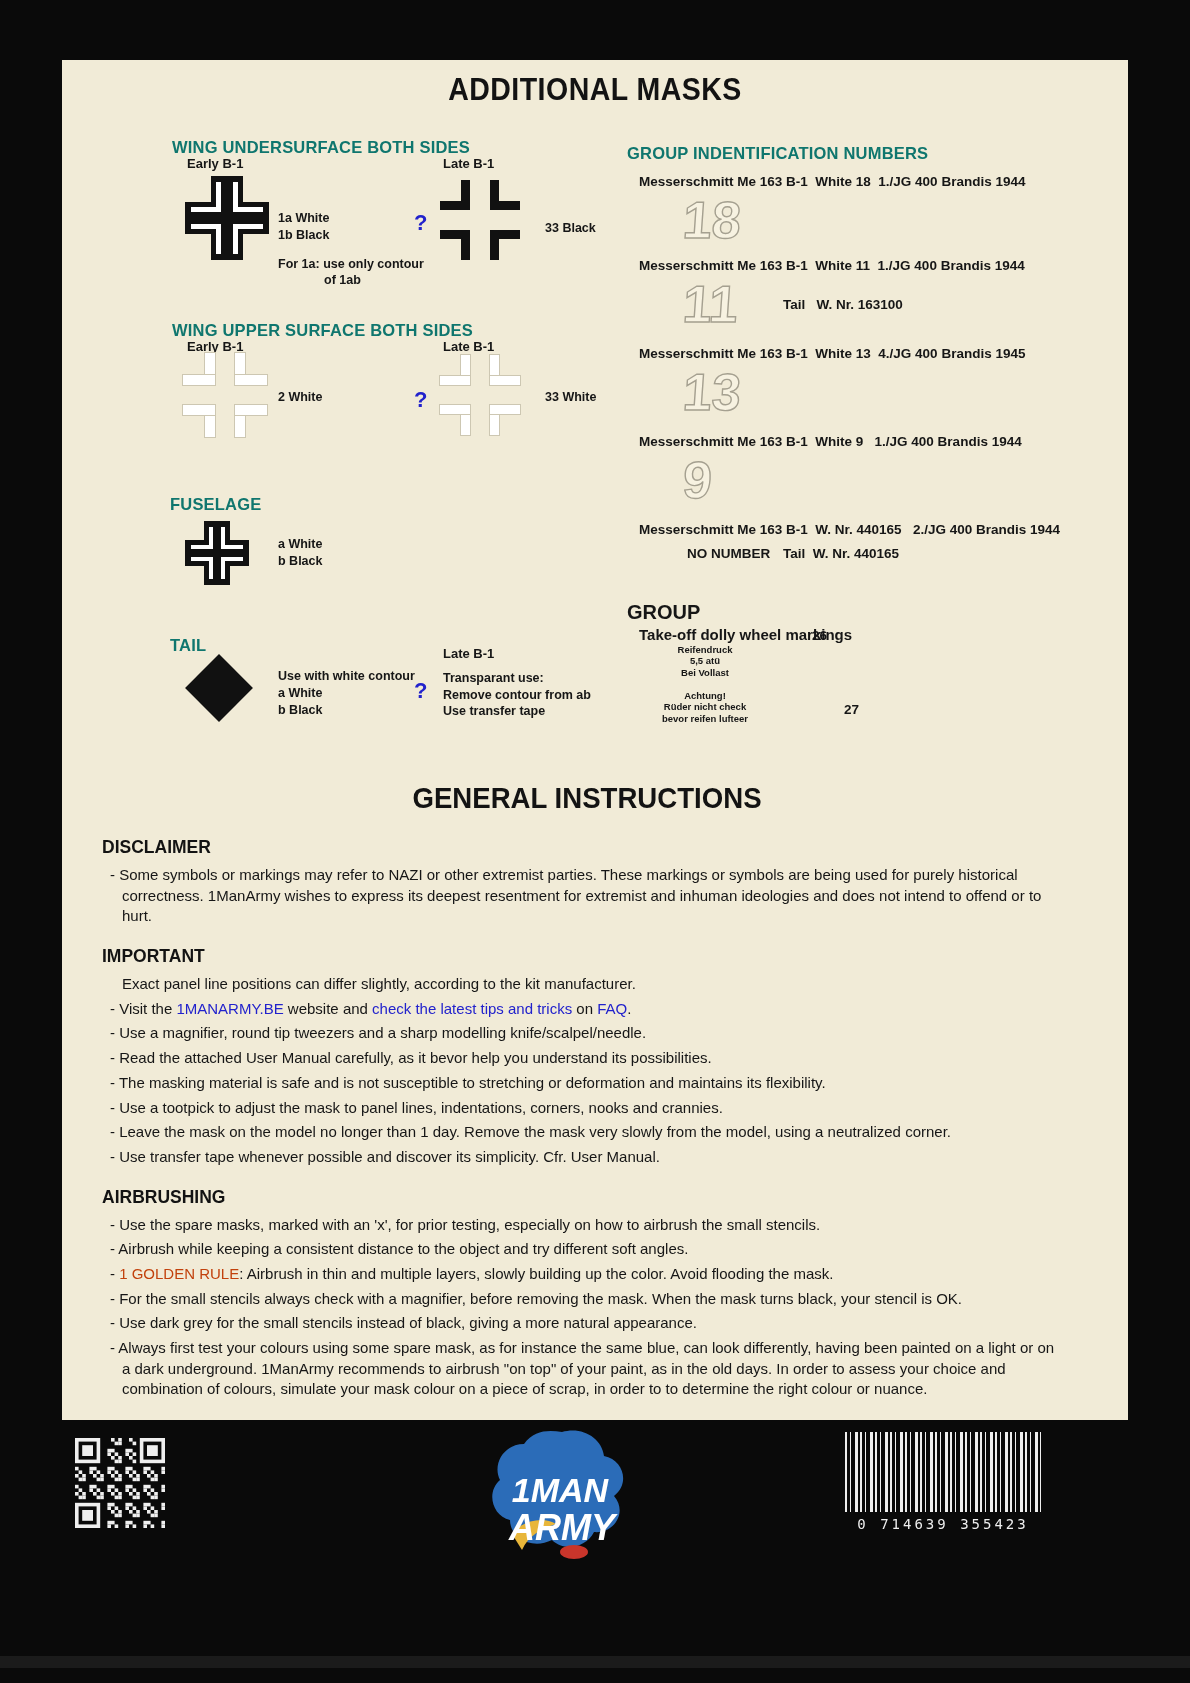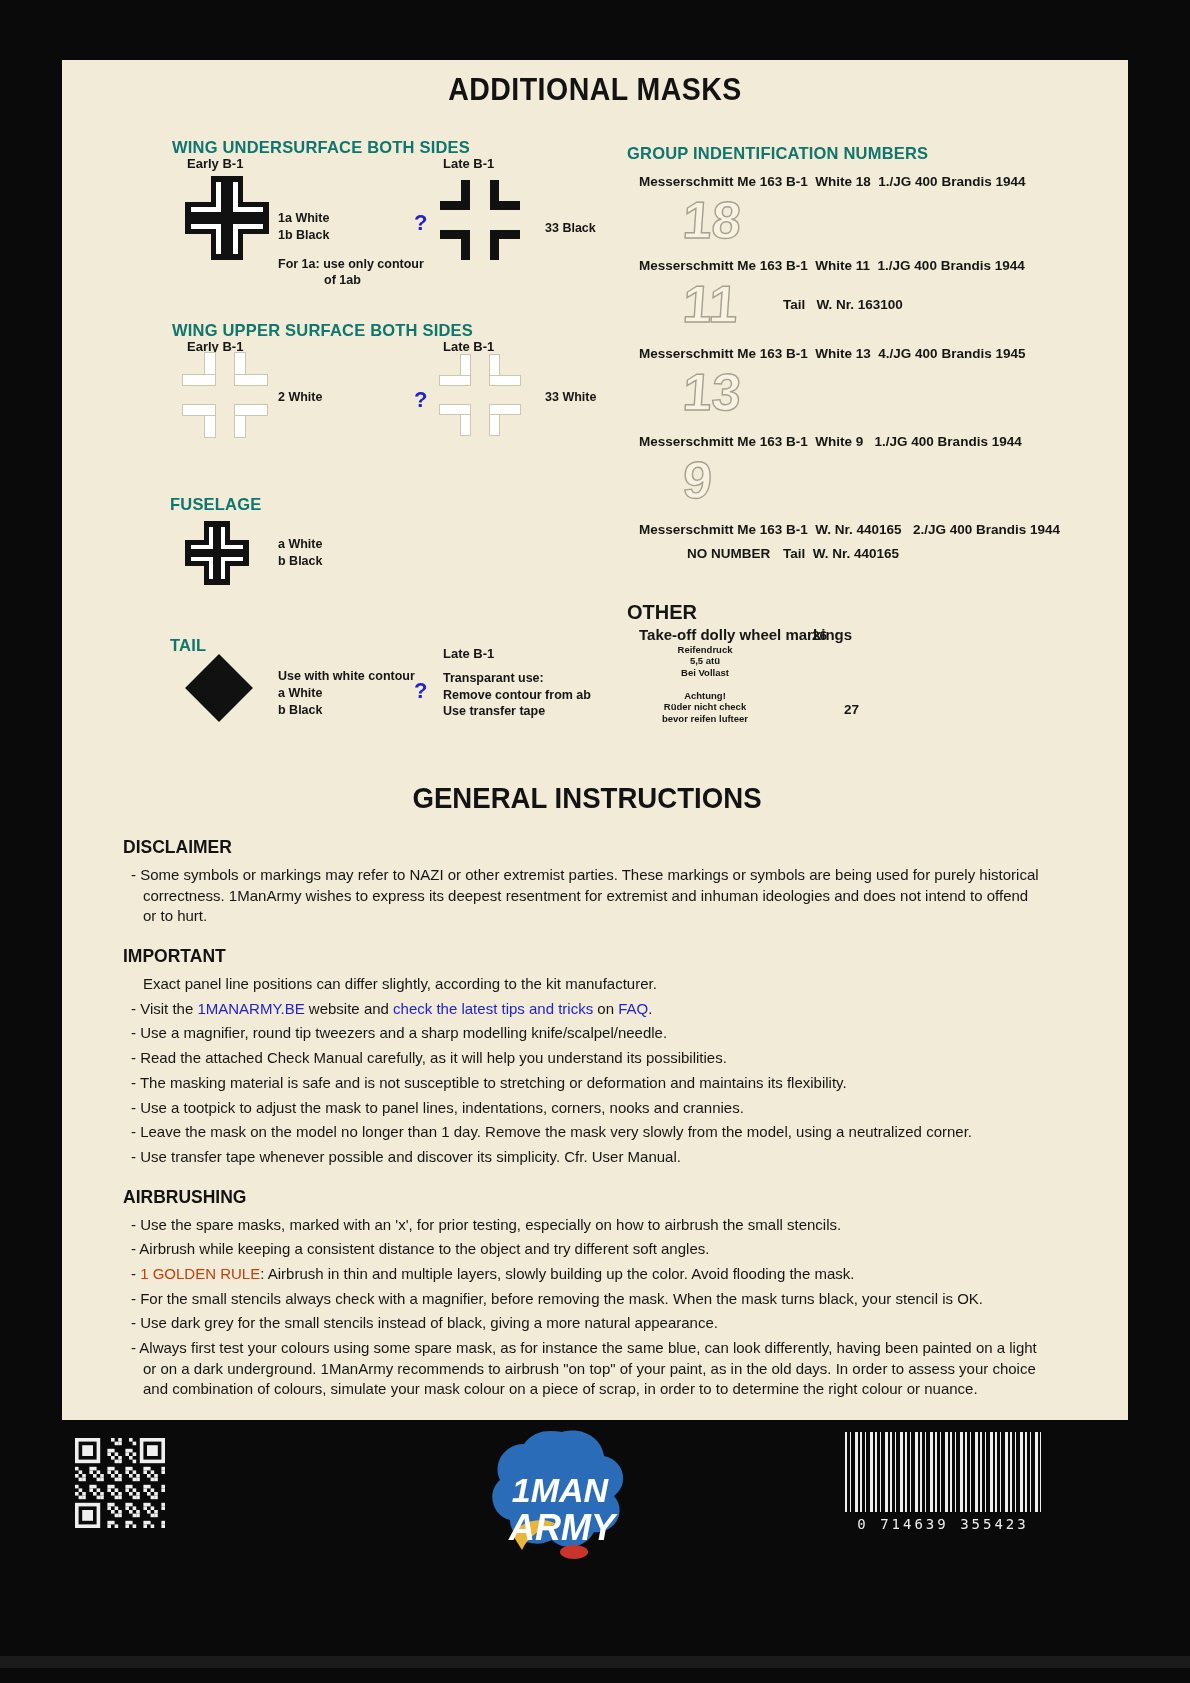--- a/index.html
+++ b/index.html
@@ -34,21 +34,21 @@
   .gid-number{display:inline-block;font-size:52px;font-weight:700;line-height:1;
     color:#f7f2e1;-webkit-text-stroke:1.4px #a5a090;transform:skewX(-4deg);}
   .gid-plain{font-size:13.5px;font-weight:700;}
   .gid-tail{position:absolute;left:144px;top:50%;transform:translateY(-50%);
     font-size:13.5px;font-weight:700;white-space:pre;}
   .other-h{font-size:20px;font-weight:700;}
   .stencil{position:absolute;left:578px;width:130px;text-align:center;
     font-size:9.5px;font-weight:700;line-height:1.2;}
   .stencil-num{position:absolute;left:750px;width:40px;font-size:13.5px;font-weight:700;}
   
-  .instructions{position:absolute;left:0;top:715px;right:16px;padding:0 61px;}
+  .instructions{position:absolute;left:0;top:715px;right:16px;padding:0 40px;}
   .inst-title{margin:6px 0 22px;text-align:center;font-size:30px;font-weight:700;
     transform:scaleX(.92);color:#131313;}
   .inst-section{margin-bottom:19px;}
   .inst-section h3{margin:0 0 7px;font-size:17.5px;font-weight:700;color:#131313;}
   .inst-item{margin:0 8px 4px;font-size:15px;line-height:1.38;padding-left:12px;text-indent:-12px;}
   .inst-item.indent{text-indent:0;}
   .inst-section.legend .inst-item{padding-left:0;text-indent:0;margin-bottom:5px;}
   .seg-blue{color:#2222cc;}
   .seg-red{color:#c2410c;}
   
@@ -176,21 +176,21 @@
         </div>
         <div class="gid-entry" style="top: 462px;">
           <div class="gid-caption">Messerschmitt Me 163 B-1  W. Nr. 440165   2./JG 400 Brandis 1944</div>
           <div class="gid-numrow plainrow">
             <span class="gid-plain">NO NUMBER</span>
             <span class="gid-tail">Tail  W. Nr. 440165</span>
           </div>
         </div>
       </div>
 
-    <div class="abs other-h" style="left:565px;top:541px">OTHER</div>
+    <div class="abs other-h" style="left:565px;top:541px">GROUP</div>
     <div class="abs sub" style="left:577px;top:566px;font-size:15px">Take-off dolly wheel markings</div>
     <div id="other-stencils"></div>
   <div class="stencil" style="top: 584px;">
         <div>Reifendruck</div>
         <div>5,5 atü</div>
         <div>Bei Vollast</div>
       </div>
       <div class="stencil-num" style="top: 568px;">26</div>
       <div class="stencil" style="top: 630px;">
         <div>Achtung!</div>
@@ -205,21 +205,21 @@
     <div id="inst-sections">
         <div class="inst-section">
           <h3>DISCLAIMER</h3>
           <p class="inst-item"><span>- Some symbols or markings may refer to NAZI or other extremist parties. These markings or symbols are being used for purely historical correctness. 1ManArmy wishes to express its deepest resentment for extremist and inhuman ideologies and does not intend to offend or to hurt.</span></p>
         </div>
         <div class="inst-section">
           <h3>IMPORTANT</h3>
           <p class="inst-item indent"><span>Exact panel line positions can differ slightly, according to the kit manufacturer.</span></p>
           <p class="inst-item"><span>- Visit the </span><span class="seg-blue">1MANARMY.BE</span><span> website and </span><span class="seg-blue">check the latest tips and tricks</span><span> on </span><span class="seg-blue">FAQ</span><span>.</span></p>
           <p class="inst-item"><span>- Use a magnifier, round tip tweezers and a sharp modelling knife/scalpel/needle.</span></p>
-          <p class="inst-item"><span>- Read the attached Check Manual carefully, as it will help you understand its possibilities.</span></p>
+          <p class="inst-item"><span>- Read the attached User Manual carefully, as it bevor help you understand its possibilities.</span></p>
           <p class="inst-item"><span>- The masking material is safe and is not susceptible to stretching or deformation and maintains its flexibility.</span></p>
           <p class="inst-item"><span>- Use a tootpick to adjust the mask to panel lines, indentations, corners, nooks and crannies.</span></p>
           <p class="inst-item"><span>- Leave the mask on the model no longer than 1 day. Remove the mask very slowly from the model, using a neutralized corner.</span></p>
           <p class="inst-item"><span>- Use transfer tape whenever possible and discover its simplicity. Cfr. User Manual.</span></p>
         </div>
         <div class="inst-section">
           <h3>AIRBRUSHING</h3>
           <p class="inst-item"><span>- Use the spare masks, marked with an 'x', for prior testing, especially on how to airbrush the small stencils.</span></p>
           <p class="inst-item"><span>- Airbrush while keeping a consistent distance to the object and try different soft angles.</span></p>
           <p class="inst-item"><span>- </span><span class="seg-red">1 GOLDEN RULE</span><span>: Airbrush in thin and multiple layers, slowly building up the color. Avoid flooding the mask.</span></p>

